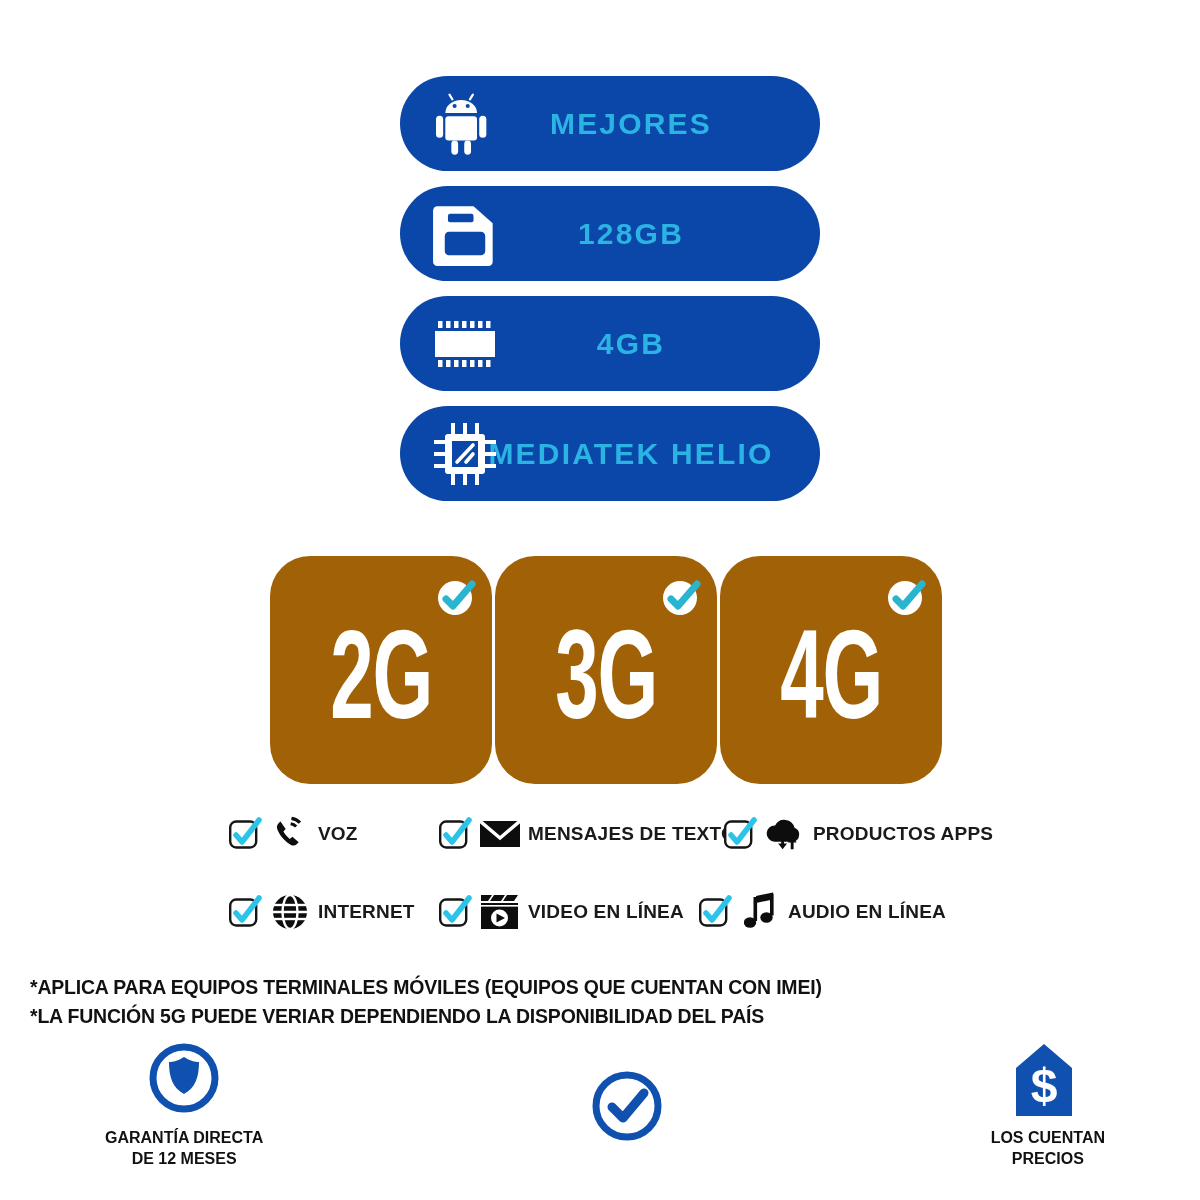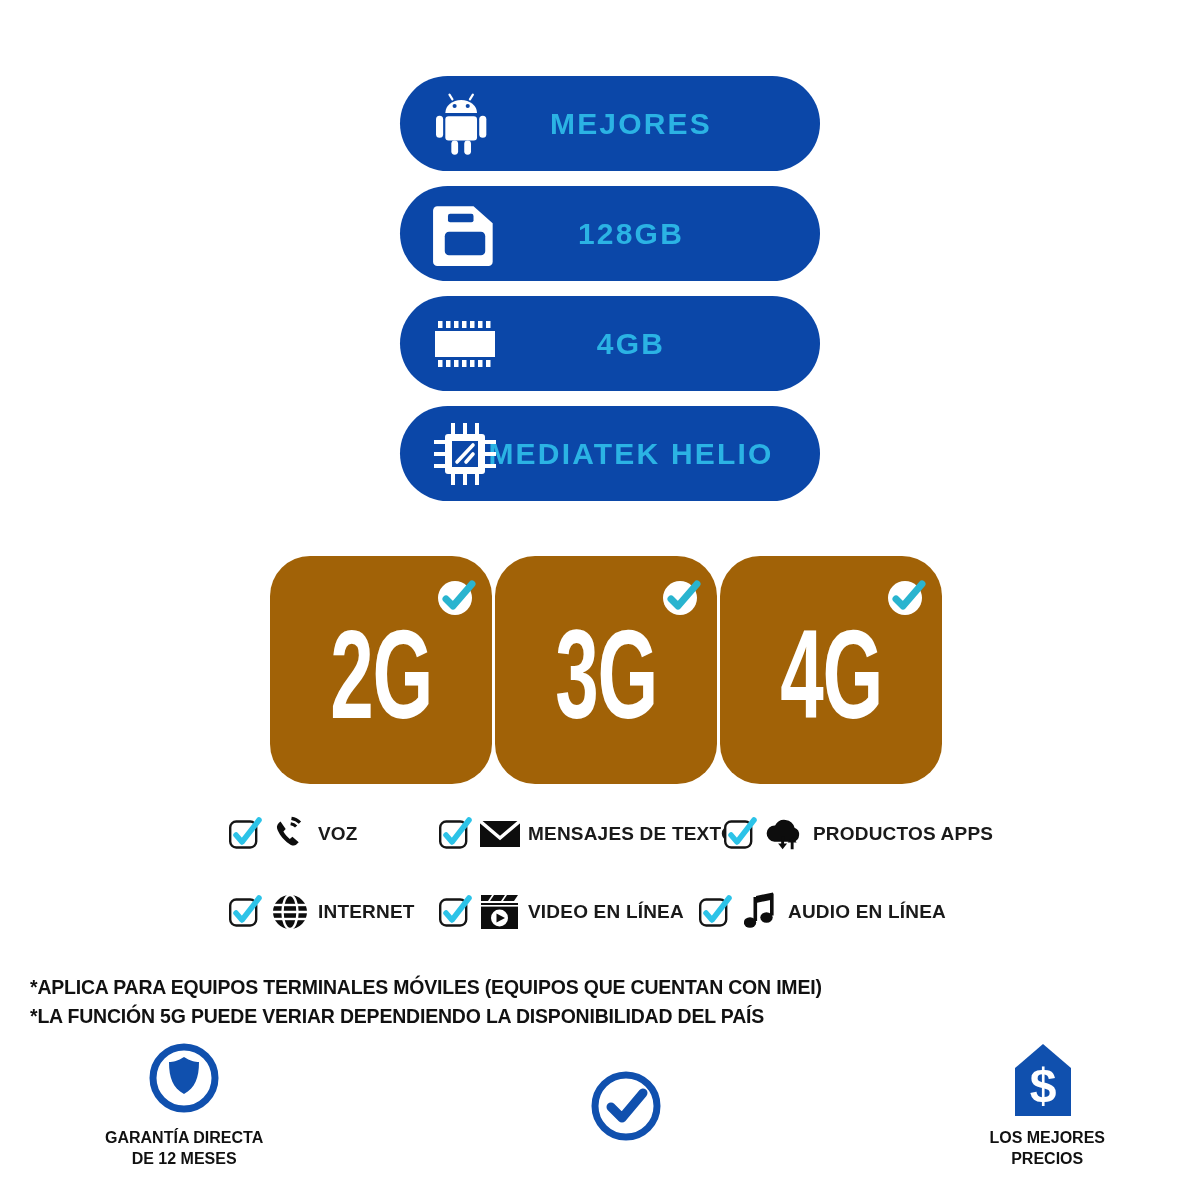--- a/index.html
+++ b/index.html
@@ -459,19 +459,19 @@
       </span>
     </div>
 
     <div class="badge">
       <span class="badge-icon">
         <svg width="64" height="76" viewBox="0 0 64 76">
           <path d="M32 2 L60 26 V74 H4 V26 z" fill="#1050AE"></path>
           <text x="32" y="60" text-anchor="middle" font-family="'Liberation Sans', sans-serif" font-size="48" font-weight="bold" fill="#ffffff">$</text>
         </svg>
       </span>
-      <span class="badge-text">LOS MEJORES
+      <span class="badge-text">LOS CUENTAN
 PRECIOS</span>
     </div>
 
   </div>
 
 </div>
 
 </body></html>

